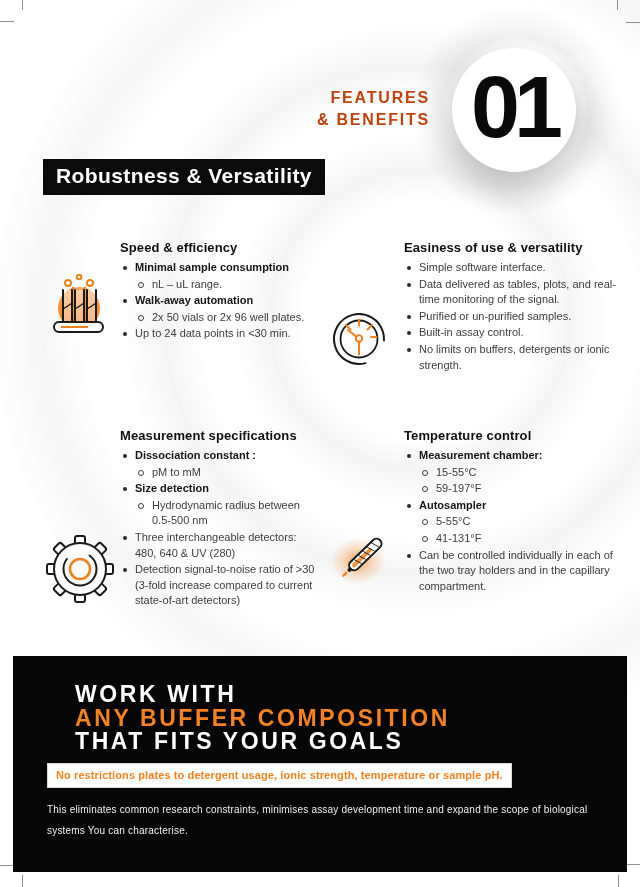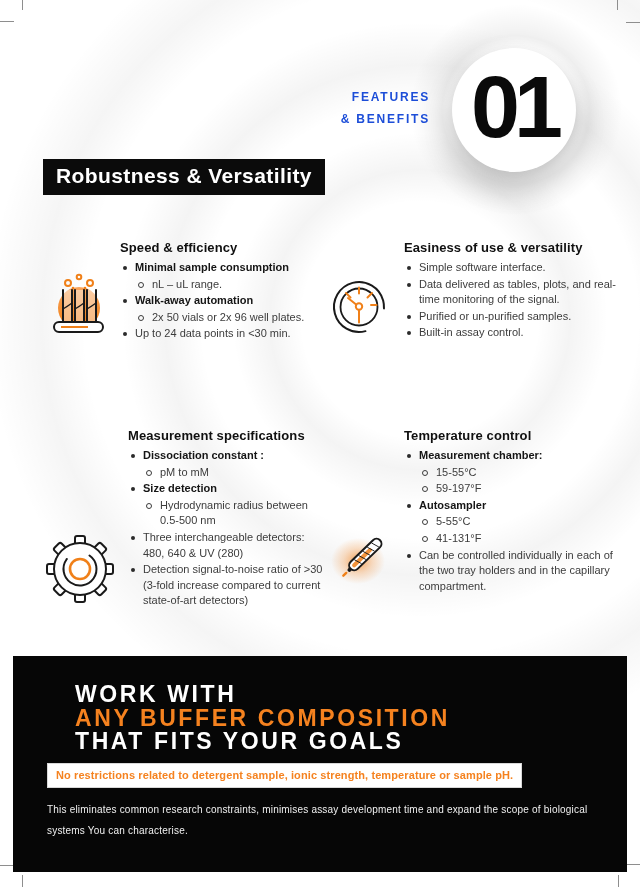--- a/index.html
+++ b/index.html
@@ -13,21 +13,21 @@
     background:
       radial-gradient(circle at 516px 110px, rgba(0,0,0,0) 62px, rgba(0,0,0,0.06) 74px, rgba(0,0,0,0) 106px),
       radial-gradient(circle at 420px 320px, rgba(0,0,0,0) 118px, rgba(0,0,0,0.045) 150px, rgba(0,0,0,0) 188px),
       radial-gradient(circle at 420px 320px, rgba(0,0,0,0) 218px, rgba(0,0,0,0.045) 255px, rgba(0,0,0,0) 298px),
       radial-gradient(circle at 420px 320px, rgba(0,0,0,0) 335px, rgba(0,0,0,0.04) 378px, rgba(0,0,0,0) 432px);
   }
   
   .crop { position:absolute; background:#8e8e8e; }
   
   .kicker { position:absolute; top:87px; left:210px; width:220px; text-align:right;
-    font-size:12px; font-weight:bold; letter-spacing:1.8px; line-height:21.5px; color:#1d4ed8; }
+    font-size:16px; font-weight:bold; letter-spacing:1.8px; line-height:21.5px; color:#c2410c; }
   .num-circle { position:absolute; left:452px; top:48px; width:124px; height:124px; border-radius:50%;
     background:#fff; box-shadow: 0 14px 30px rgba(0,0,0,0.20), 0 4px 10px rgba(0,0,0,0.08); }
   .num { position:absolute; left:450px; top:57px; width:128px; text-align:center;
     font-size:88px; line-height:100px; font-weight:bold; letter-spacing:-6px; color:#0a0a0a; }
   
   .title-box { position:absolute; left:43px; top:159px; background:#0b0b0b; color:#fff;
     font-size:21px; font-weight:bold; letter-spacing:0.4px; padding:5px 13px 7px; white-space:nowrap; }
   
   .feature { position:absolute; display:flex; align-items:flex-end; }
   .icon-box { width:78px; flex:0 0 78px; padding-left:2px; }
@@ -39,21 +39,21 @@
     width:4px; height:4px; border-radius:50%; background:#2b2b2b; }
   ul.bullets li.lvl2 { padding-left:32px; }
   ul.bullets li.lvl2::before { content:""; position:absolute; left:18px; top:5px;
     width:4px; height:4px; border-radius:50%; border:1.2px solid #3c3c3c; background:transparent; }
   ul.bullets li.bold { font-weight:bold; color:#151515; }
   #s1 { left:42px; top:240px; width:290px; } #s1 .icon-box { margin-top:-13px; }
   #s2 { left:326px; top:240px; width:292px; } #s2 .icon-box { margin-top:-3px; }
   #s3 { left:42px; top:428px; width:292px; } #s3 .icon-box { margin-top:-5px; }
   #s4 { left:326px; top:428px; width:296px; } #s4 .icon-box { margin-top:-1px; }
   #s1 .feature-body { width:200px; } #s2 .feature-body { width:212px; }
-  #s3 .feature-body { width:200px;margin-left:8px; } #s4 .feature-body { width:214px; }
+  #s3 .feature-body { width:200px; } #s4 .feature-body { width:214px; }
   
   .footer { position:absolute; left:13px; top:656px; width:614px; height:216px;
     background:#060606; padding:27px 34px 0; color:#fff; }
   .footer-headline { font-size:23px; font-weight:bold; letter-spacing:2.6px; line-height:23.5px;margin-left:28px; }
   .hl-white { color:#ffffff; }
   .hl-accent { color:#F5821F; }
   .highlight-box { margin-top:9px; background:#ffffff; border:1px solid #d8d8d8;
     display:inline-block; padding:5px 8px 6px; font-size:11px; font-weight:bold;
     color:#F5821F; letter-spacing:0.1px; white-space:nowrap; }
   .footer-body { margin-top:11px; font-size:10px; color:#f0f0f0; line-height:21px;
@@ -140,20 +140,21 @@
         </g>
       </svg>
     </div>
     <div class="feature-body">
       <h3>Easiness of use &amp; versatility</h3>
       <ul class="bullets">
           <li class="lvl1">Simple software interface.</li>
           <li class="lvl1">Data delivered as tables, plots, and real-time monitoring of the signal.</li>
           <li class="lvl1">Purified or un-purified samples.</li>
           <li class="lvl1">Built-in assay control.</li>
+          <li class="lvl1">No limits on buffers, detergents or ionic strength.</li>
         </ul>
     </div>
   </section>
 
   <section class="feature" id="s3">
     <div class="icon-box">
       <svg width="72" height="74" viewBox="0 0 72 74">
         <g stroke="#1a1a1a" stroke-width="2" fill="#ffffff">
           <rect x="31" y="4" width="10" height="10" rx="2"></rect>
           <rect x="31" y="4" width="10" height="10" rx="2" transform="rotate(45 36 37)"></rect>
@@ -221,16 +222,16 @@
         </ul>
     </div>
   </section>
 
   <div class="footer">
     <div class="footer-headline">
       <div class="hl-white">WORK WITH</div>
       <div class="hl-accent">ANY BUFFER COMPOSITION</div>
       <div class="hl-white">THAT FITS YOUR GOALS</div>
     </div>
-    <div class="highlight-box">No restrictions related to detergent sample, ionic strength, temperature or sample pH.</div>
+    <div class="highlight-box">No restrictions plates to detergent usage, ionic strength, temperature or sample pH.</div>
     <div class="footer-body">This eliminates common research constraints, minimises assay development time and expand the scope of biological systems You can characterise.</div>
   </div>
 </div>
 
 </body></html>

